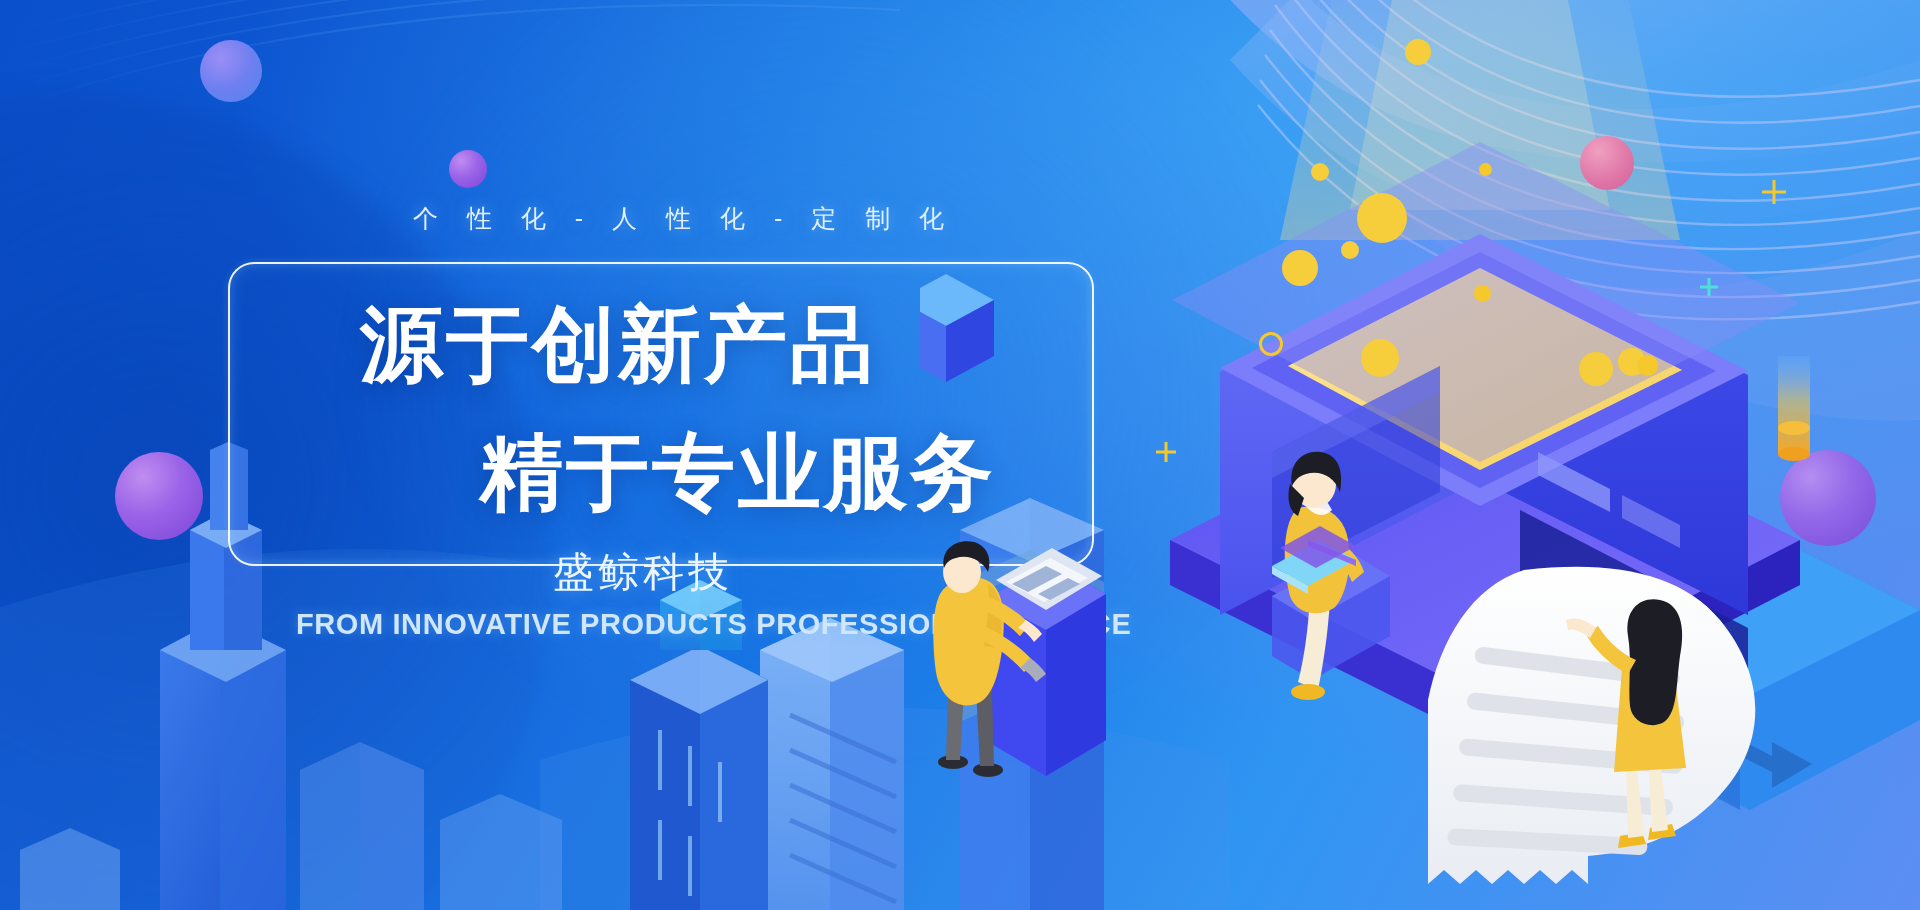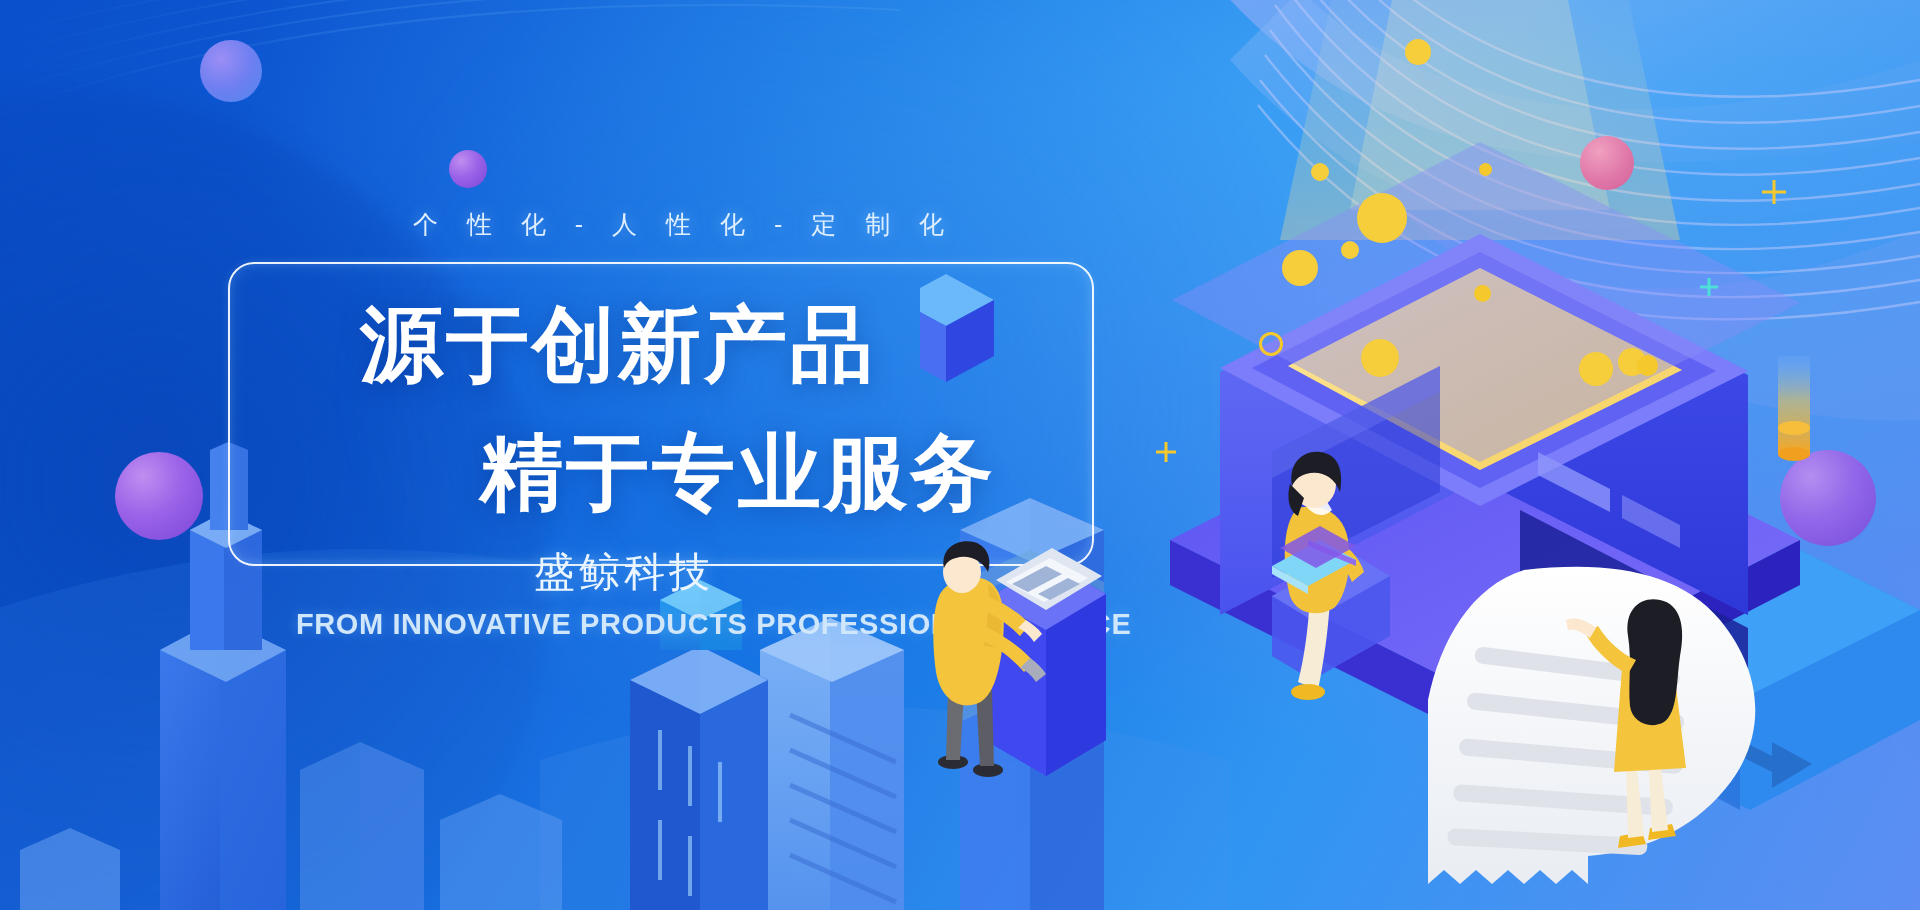--- a/index.html
+++ b/index.html
@@ -45,21 +45,21 @@
 
   
   .cyl{position:absolute;}
 
   
   .city{position:absolute;left:0;bottom:0;width:1150px;height:560px;}
 
   
   .content{position:absolute;left:0;top:0;width:1180px;height:910px;}
   .tagline{
-    position:absolute;left:413px;top:208px;
+    position:absolute;left:413px;top:202px;
     font-size:25px;letter-spacing:11px;color:#dfefff;font-weight:400;
     text-shadow:0 0 14px rgba(150,210,255,.55);
     white-space:nowrap;
   }
   .frame{
     position:absolute;left:228px;top:262px;width:862px;height:300px;
     border:2px solid rgba(255,255,255,.92);border-radius:26px;
     box-shadow:0 0 16px rgba(170,220,255,.55),inset 0 0 18px rgba(150,210,255,.18);
     -webkit-mask-image:
       linear-gradient(to right, #000 0 24%, rgba(0,0,0,.0) 35%, rgba(0,0,0,0) 65%, #000 76% 100%),
@@ -76,21 +76,21 @@
   .headline{position:absolute;left:0;top:0;width:1180px;}
   .h-line{
     position:absolute;color:#ffffff;font-weight:700;font-size:83px;
     letter-spacing:3px;white-space:nowrap;
     text-shadow:0 4px 22px rgba(0,40,120,.35);
     text-align:right;
   }
   .h1{left:360px;top:290px;}
   .h2{left:480px;top:418px;font-family:Liberation Mono, monospace;}
   .company{
-    position:absolute;left:534px;top:545px;
+    position:absolute;left:553px;top:545px;
     font-size:41px;color:#eaf5ff;letter-spacing:4px;font-weight:400;
     text-shadow:0 0 16px rgba(140,205,255,.5);white-space:nowrap;
   }
   .eng{
     position:absolute;left:296px;top:608px;
     font-size:29px;color:#cfe6fb;letter-spacing:.6px;font-weight:700;
     white-space:nowrap;text-shadow:0 0 12px rgba(120,190,255,.45);
   }
 
   

